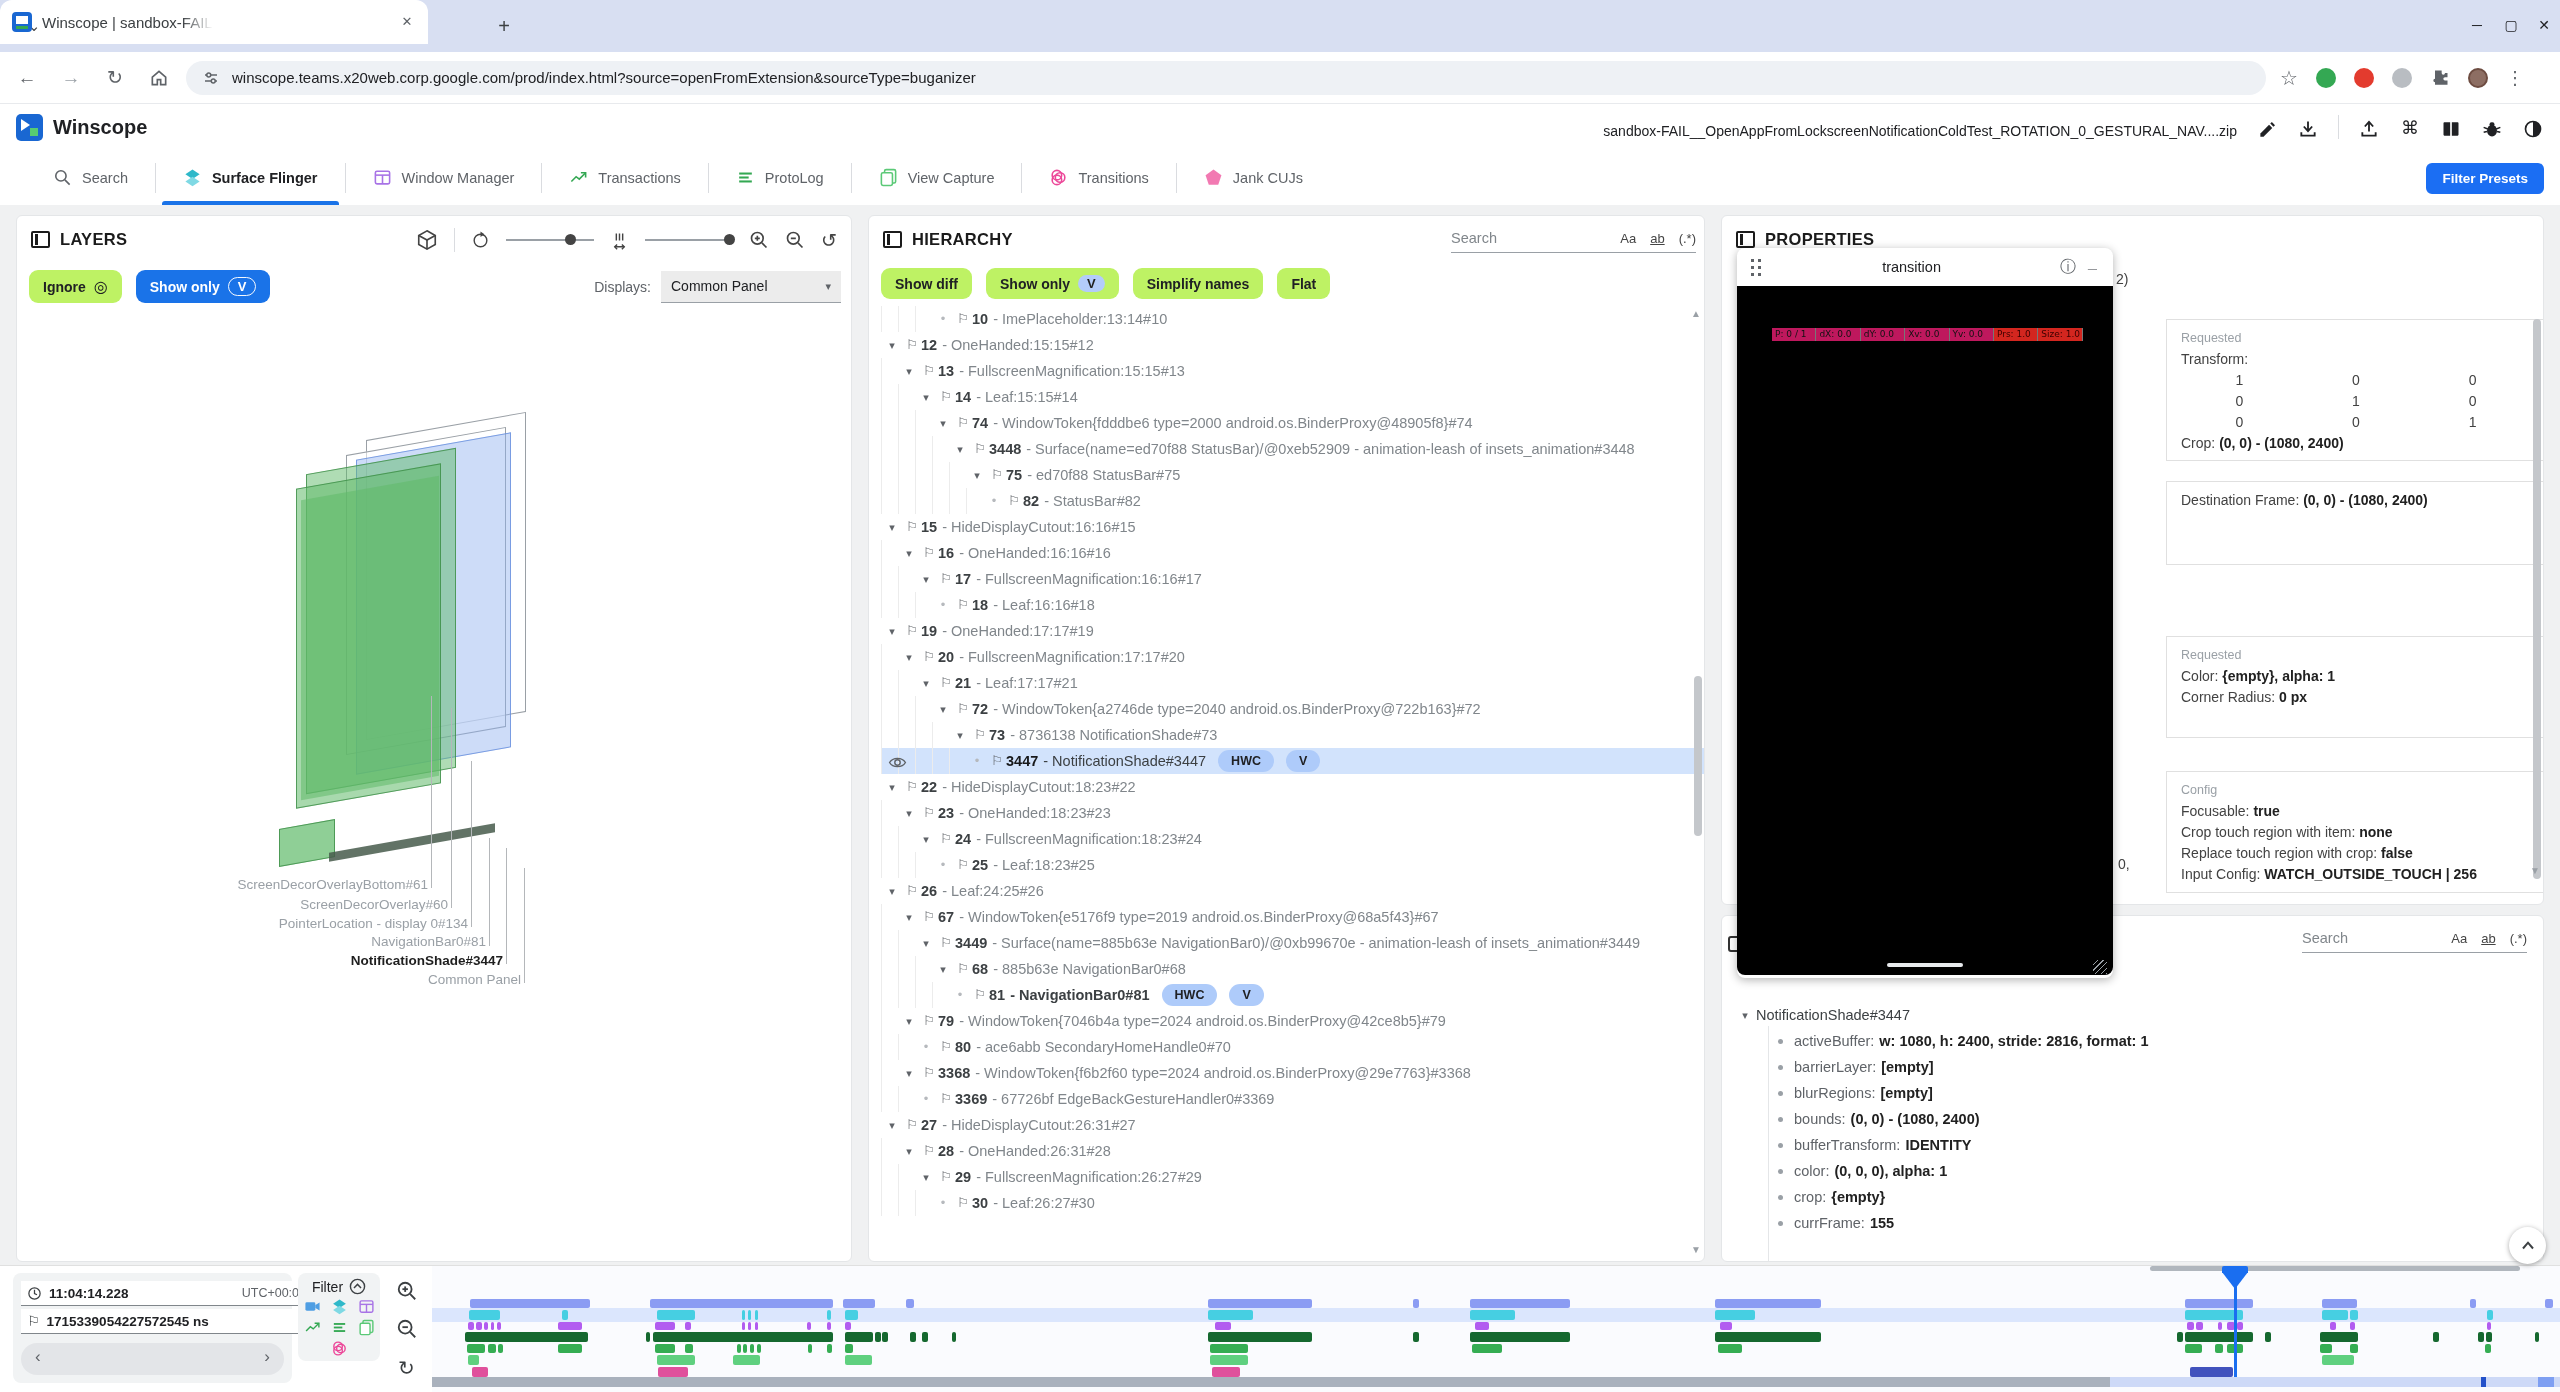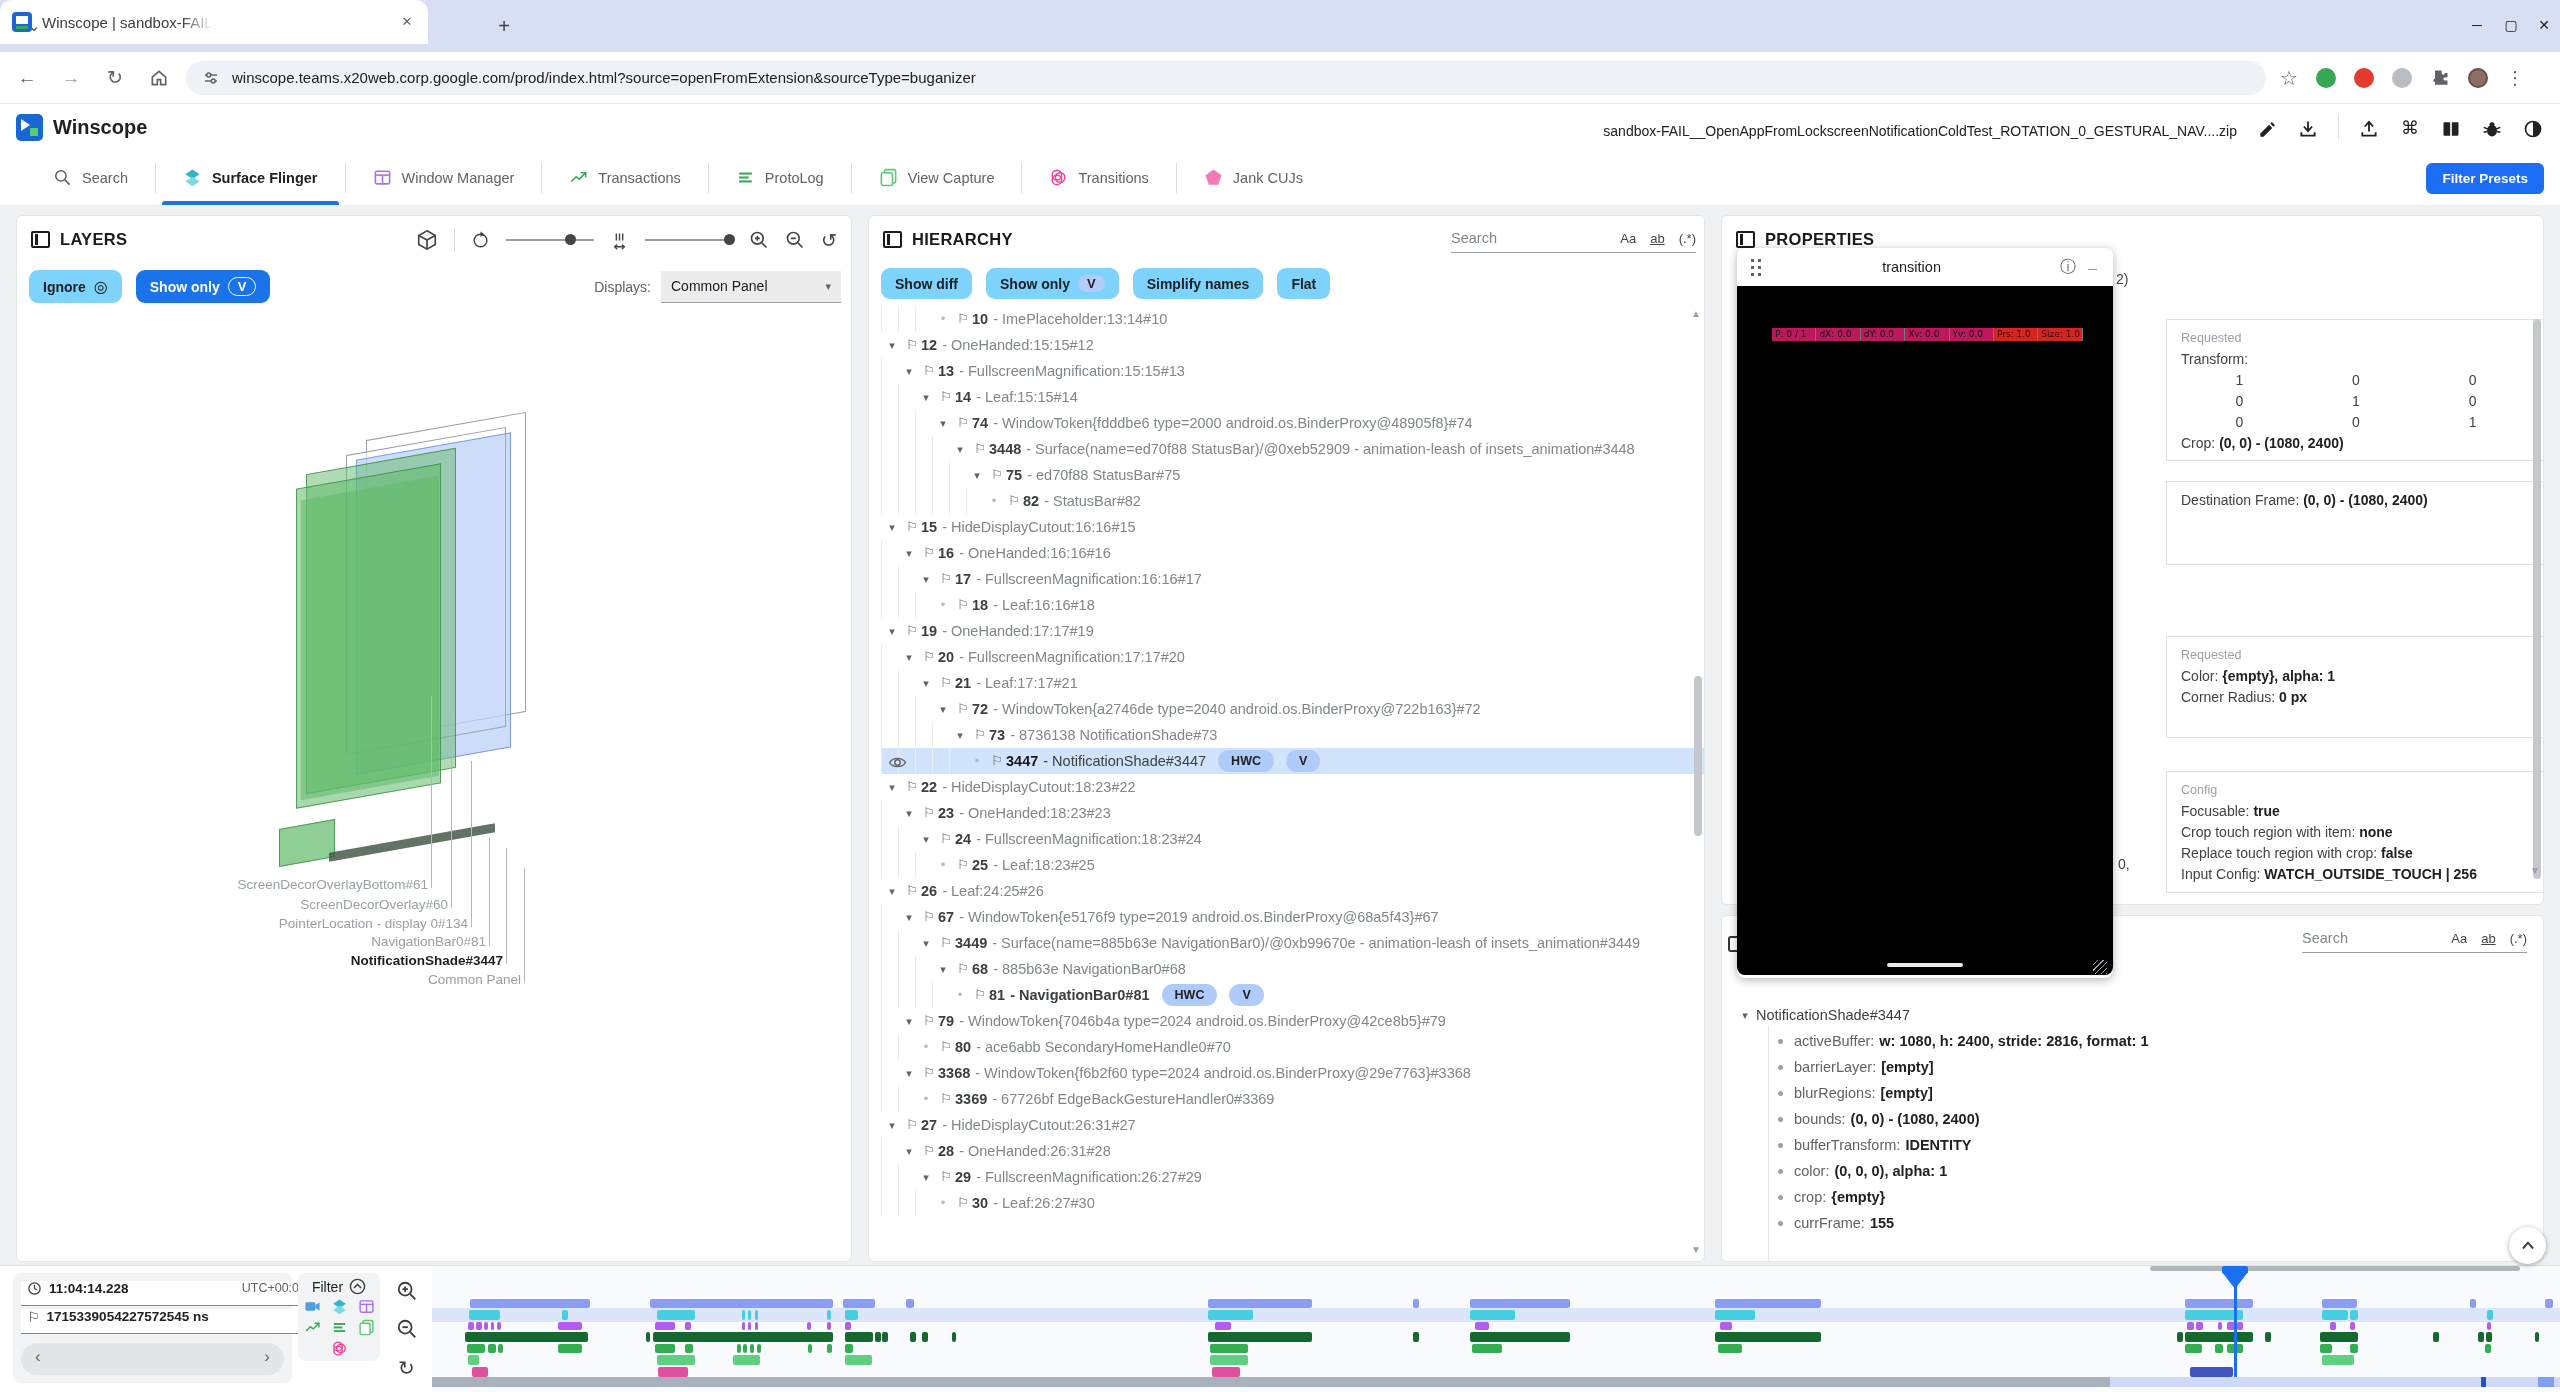--- a/index.html
+++ b/index.html
@@ -40,21 +40,21 @@
   .navtab.active{color:#202124;font-weight:700}
   .navtab.active::after{content:"";position:absolute;left:6px;right:6px;bottom:0;height:4px;background:#1a73e8;border-radius:3px 3px 0 0}
   .navdiv{width:1px;height:30px;background:#dadce0}
   #filterpresets{position:absolute;right:16px;top:163px;background:#1b6ef3;color:#fff;font-size:13.5px;font-weight:600;border-radius:6px;padding:8px 16px}
   
   #main{left:0;top:205px;width:2560px;height:1060px;background:#f0f1f2}
   .panel{position:absolute;background:#fff;border:1px solid #e4e6e8;border-radius:6px;overflow:hidden}
   .ptitle{display:flex;align-items:center;gap:10px;font-size:16.5px;font-weight:600;letter-spacing:.3px;color:#1b1b1b}
   .collico{width:19px;height:17px;border:2px solid #1b1b1b;border-radius:2px;position:relative;flex:none}
   .collico::after{content:"";position:absolute;left:2px;top:1px;bottom:1px;width:3px;background:#1b1b1b}
-  .chip{display:inline-flex;align-items:center;gap:8px;background:#7dd3fc;border-radius:9px;padding:7px 14px;font-size:14px;color:#202124;font-weight:600}
+  .chip{display:inline-flex;align-items:center;gap:8px;background:#bef264;border-radius:9px;padding:7px 14px;font-size:14px;color:#202124;font-weight:600}
   .chip.blue{background:#1a73e8;color:#fff}
   .vpill{border-radius:10px;padding:1px 9px;font-size:13px;font-weight:700}
   .vpill.w{border:1.5px solid rgba(255,255,255,.95);color:#fff}
   .vpill.b{background:#b3ccfa;color:#1f1f1f}
   
   #p-layers{left:16px;top:10px;width:836px;height:1047px}
   #layers-tools{position:absolute;right:14px;top:12px;display:flex;align-items:center;gap:16px;color:#444}
   .slider{width:88px;height:2px;background:#9aa0a6;position:relative}
   .slider::after{content:"";position:absolute;right:-2px;top:-5px;width:11px;height:11px;border-radius:50%;background:#444}
   .slider.mid::after{right:18px}
@@ -119,21 +119,21 @@
   #plist-head .marker{width:34px}
   .pitem{display:flex;align-items:flex-start;padding-left:56px;position:relative}
   .pitem .dot{position:absolute;left:56px;top:11px;width:5px;height:5px;border-radius:50%;background:#9aa0a6}
   .pitem .pk{color:#5f6368;margin-left:16px;white-space:nowrap}
   .pitem .pv{color:#212121;font-weight:700;margin-left:5px;white-space:nowrap}
   #plguide{position:absolute;left:46px;top:24px;bottom:0;width:1px;background:#e4e6e8}
   #fab{position:absolute;left:2509px;top:1022px;width:37px;height:37px;border-radius:50%;background:#fff;box-shadow:0 1px 5px rgba(0,0,0,.35);display:flex;align-items:center;justify-content:center;z-index:9}
   
   #timeline{left:0;top:1265px;width:2560px;height:127px;background:#fff;border-top:1px solid #e0e0e0}
   #tl-left{position:absolute;left:13px;top:7px;width:279px;height:110px;background:#f1f3f4;border-radius:8px}
-  .tl-field{position:absolute;left:8px;width:317px;height:25px;background:#fff;border-bottom:1px solid #80868b;display:flex;padding:0 6px;gap:7px}
+  .tl-field{position:absolute;left:8px;width:317px;height:25px;background:#fff;border-bottom:1px solid #80868b;display:flex;align-items:center;padding:0 6px;gap:7px}
   .tl-field .val{font-size:13.5px;font-weight:700;color:#202124}
   .tl-field .tz{margin-left:auto;font-size:12.5px;color:#5f6368}
   .tl-field .cp{margin-left:auto}
   #tl-nav{position:absolute;left:8px;top:70px;width:263px;height:32px;background:#e3e5e8;border-radius:16px;color:#5f6368;font-size:17px}
   #tl-nav .lt{position:absolute;left:14px;top:4px}
   #tl-nav .gt{position:absolute;right:14px;top:4px}
   #tl-filter{position:absolute;left:298px;top:7px;width:82px;height:88px;background:#f1f3f4;border-radius:8px;font-size:14px;color:#202124}
   #tl-filter .fhead{display:flex;align-items:center;justify-content:center;gap:6px;padding-top:5px;font-weight:500}
   .fgrid{display:flex;flex-wrap:wrap;justify-content:center;gap:4px 10px;margin-top:3px}
   #tl-zoom{position:absolute;left:388px;top:0;width:40px;height:127px;color:#3c4043}

